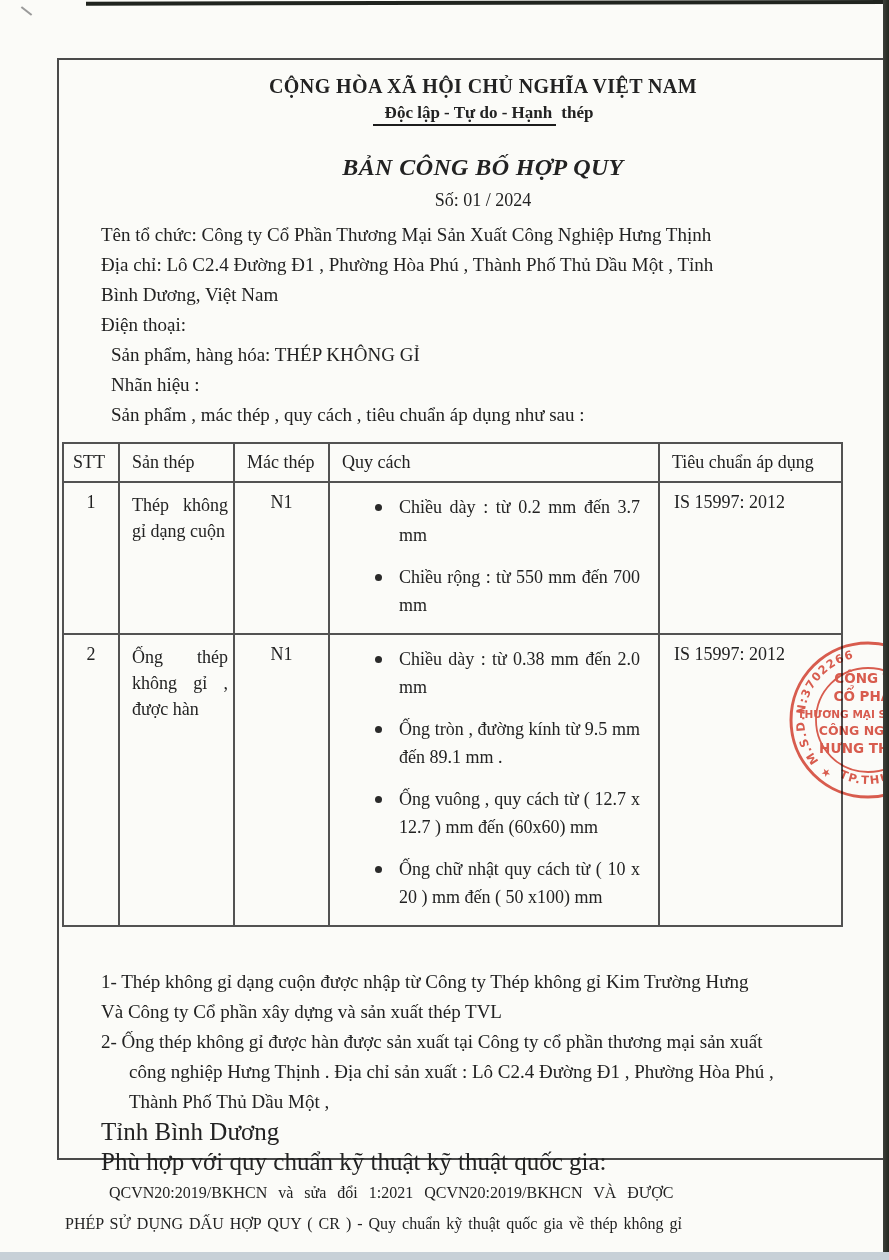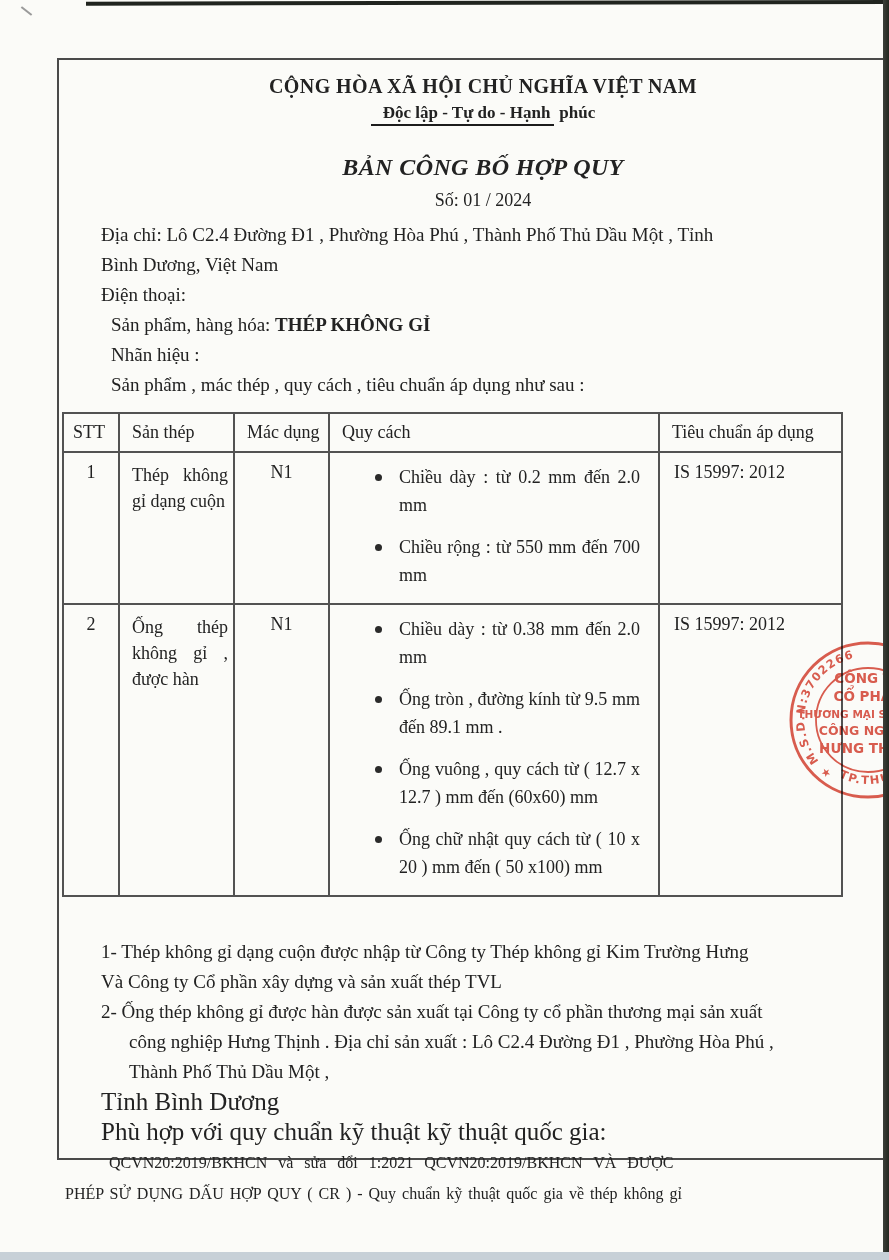--- a/index.html
+++ b/index.html
@@ -19,21 +19,21 @@
 
   .motto1{text-align:center;font-weight:bold;font-size:20px;margin-top:15px;letter-spacing:.4px;}
   .motto2{text-align:center;font-weight:bold;font-size:17px;margin-top:5px;}
   .motto2 .u{border-bottom:2px solid #1c1c1c;padding:0 4px 2px 12px;}
   .motto2 .tail{margin-left:5px;}
   .title{text-align:center;font-weight:bold;font-size:24px;margin-top:31px;letter-spacing:.4px;font-style:italic;}
   .docnum{text-align:center;font-size:18px;margin-top:9px;}
 
   .info{margin:9px 18px 0 42px;font-size:19px;line-height:30px;}
   .info .indent{margin-left:10px;}
-  .b{font-weight:bold;}
+  .b{font-weight:normal;}
 
   table.doc-table{border-collapse:collapse;table-layout:fixed;width:779px;margin:12px 0 0 3px;font-size:18px;font-family:Liberation Serif, serif;}
   .doc-table col.c1{width:56px}.doc-table col.c2{width:115px}.doc-table col.c3{width:95px}
   .doc-table col.c4{width:330px}.doc-table col.c5{width:183px}
   .doc-table th,.doc-table td{border:2px solid #525252;vertical-align:top;font-weight:normal;box-sizing:border-box;}
   .doc-table th{text-align:left;height:39px;padding:8px 4px 0 12px;font-size:18px;}
   .doc-table th.center{text-align:center;padding-left:0;}
   td.stt{text-align:center;padding-top:9px;}
   td.product{text-align:justify;padding:9px 5px 0 12px;line-height:26px;}
   td.mark{text-align:center;padding-top:9px;margin-top:44px;}
@@ -60,27 +60,28 @@
 <body>
 
 <div class="scan">
   <div class="top-edge"></div>
   <div class="top-corner-mark"></div>
 
   <div class="page">
 
     <div class="motto1">CỘNG HÒA XÃ HỘI CHỦ NGHĨA VIỆT NAM</div>
     <div class="motto2">
-      <span class="u">Độc lập - Tự do - Hạnh</span><span class="tail">phúc</span>
+      <span class="u">Độc lập - Tự do - Hạnh</span><span class="tail">thép</span>
     </div>
 
     <div class="title">BẢN CÔNG BỐ HỢP QUY</div>
     <div class="docnum">Số: 01 / 2024</div>
 
     <div class="info">
+      <div>Tên tổ chức: Công ty Cổ Phần Thương Mại Sản Xuất Công Nghiệp Hưng Thịnh</div>
       <div>Địa chỉ: Lô C2.4 Đường Đ1 , Phường Hòa Phú , Thành Phố Thủ Dầu Một , Tỉnh</div>
       <div>Bình Dương, Việt Nam</div>
       <div>Điện thoại:</div>
       <div class="indent">
         <span>Sản phẩm, hàng hóa: </span><span class="b">THÉP KHÔNG GỈ</span>
       </div>
       <div class="indent">Nhãn hiệu :</div>
       <div class="indent">Sản phẩm , mác thép , quy cách , tiêu chuẩn áp dụng như sau :</div>
     </div>
 
@@ -89,31 +90,31 @@
           <col class="c1">
           <col class="c2">
           <col class="c3">
           <col class="c4">
           <col class="c5">
         </colgroup>
       <tbody>
           <tr>
         <th class="center">STT</th>
         <th>Sản thép</th>
-        <th>Mác dụng</th>
+        <th>Mác thép</th>
         <th>Quy cách</th>
         <th>Tiêu chuẩn áp dụng</th>
       </tr>
       <tr class="r1">
         <td class="stt">1</td>
         <td class="product">Thép không gỉ dạng cuộn</td>
         <td class="mark">N1</td>
         <td class="spec">
           <ul class="spec-list">
-            <li>Chiều dày : từ 0.2 mm đến 2.0 mm</li>
+            <li>Chiều dày : từ 0.2 mm đến 3.7 mm</li>
             <li>Chiều rộng : từ 550 mm đến 700 mm</li>
           </ul>
         </td>
         <td class="std">IS 15997: 2012</td>
       </tr>
       <tr class="r2">
         <td class="stt">2</td>
         <td class="product">Ống thép không gỉ , được hàn</td>
         <td class="mark">N1</td>
         <td class="spec">

